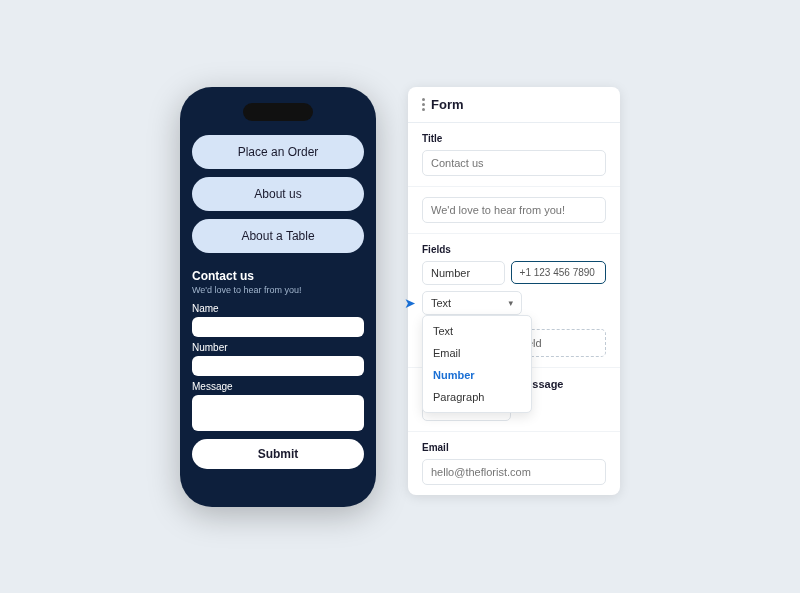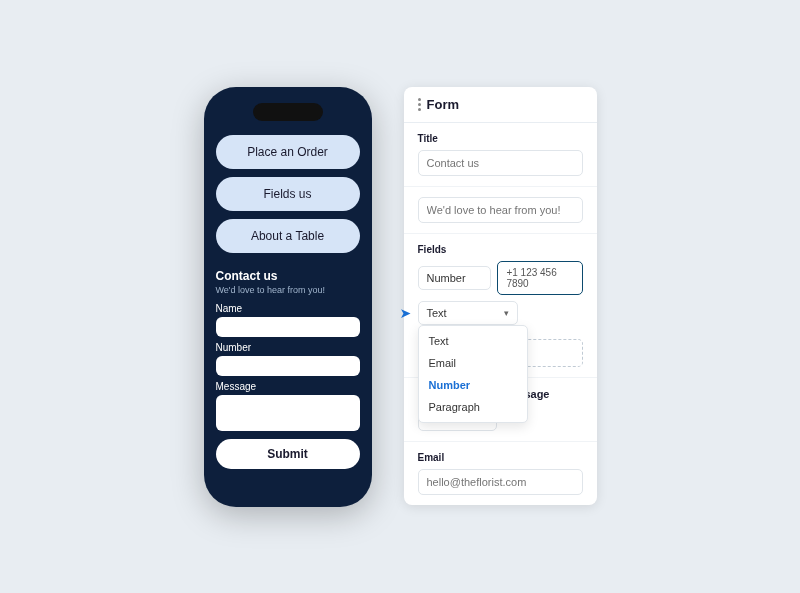--- a/index.html
+++ b/index.html
@@ -15,21 +15,21 @@
     }
     .container {
       display: flex;
       align-items: flex-start;
       gap: 32px;
       padding: 20px;
     }
 
     
     .phone {
-      width: 168px;
+      width: 196px;
       height: 420px;
       background: #0d1f3c;
       border-radius: 32px;
       padding: 16px 12px;
       position: relative;
       box-shadow: 0 8px 32px rgba(0,0,0,0.25);
       flex-shrink: 0;
     }
     .phone-notch {
       width: 70px;
@@ -96,21 +96,21 @@
       font-size: 12px;
       font-weight: 600;
       color: #1a1a2e;
       margin-top: 4px;
     }
 
     
     .panel {
       background: #ffffff;
       border-radius: 8px;
-      width: 193px;
+      width: 212px;
       box-shadow: 0 2px 12px rgba(0,0,0,0.1);
       overflow: visible;
       position: relative;
     }
     .panel-header {
       display: flex;
       align-items: center;
       gap: 6px;
       padding: 10px 14px;
       border-bottom: 1px solid #e8edf2;
@@ -259,21 +259,21 @@
   </style>
 </head>
 <body>
 
 <div class="container">
 
   <div class="phone">
     <div class="phone-notch"></div>
     <div class="phone-nav">
       <div class="phone-nav-item">Place an Order</div>
-      <div class="phone-nav-item">Fields us</div>
+      <div class="phone-nav-item">About us</div>
       <div class="phone-nav-item">About a Table</div>
     </div>
     <div class="phone-contact-section">
       <div class="contact-title">Contact us</div>
       <div class="contact-subtitle">We'd love to hear from you!</div>
       <div class="contact-label">Name</div>
       <div class="contact-input"></div>
       <div class="contact-label">Number</div>
       <div class="contact-input"></div>
       <div class="contact-label">Message</div>

